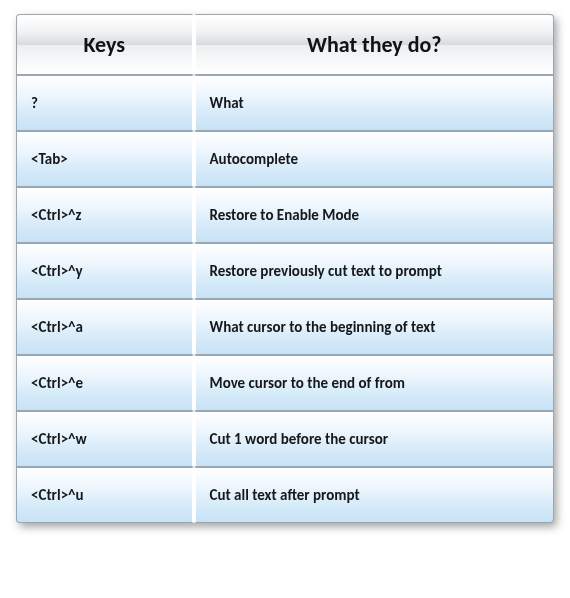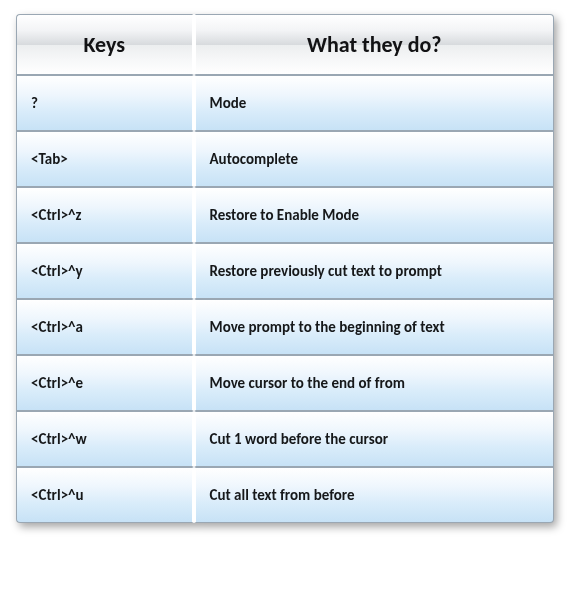--- a/index.html
+++ b/index.html
@@ -83,46 +83,46 @@
           <col class="k">
           <col class="d">
         </colgroup>
       <tbody>
           <tr>
         <th>Keys</th>
         <th>What they do?</th>
       </tr>
       <tr>
         <td>?</td>
-        <td>Mode</td>
+        <td>What</td>
       </tr>
       <tr>
         <td>&lt;Tab&gt;</td>
         <td>Autocomplete</td>
       </tr>
       <tr>
         <td>&lt;Ctrl&gt;^z</td>
         <td>Restore to Enable Mode</td>
       </tr>
       <tr>
         <td>&lt;Ctrl&gt;^y</td>
         <td>Restore previously cut text to prompt</td>
       </tr>
       <tr>
         <td>&lt;Ctrl&gt;^a</td>
-        <td>Move prompt to the beginning of text</td>
+        <td>What cursor to the beginning of text</td>
       </tr>
       <tr>
         <td>&lt;Ctrl&gt;^e</td>
         <td>Move cursor to the end of from</td>
       </tr>
       <tr>
         <td>&lt;Ctrl&gt;^w</td>
         <td>Cut 1 word before the cursor</td>
       </tr>
       <tr>
         <td>&lt;Ctrl&gt;^u</td>
-        <td>Cut all text from before</td>
+        <td>Cut all text after prompt</td>
       </tr>
     </tbody>
       </table>
   </div>
 </div>
 
 </body></html>

